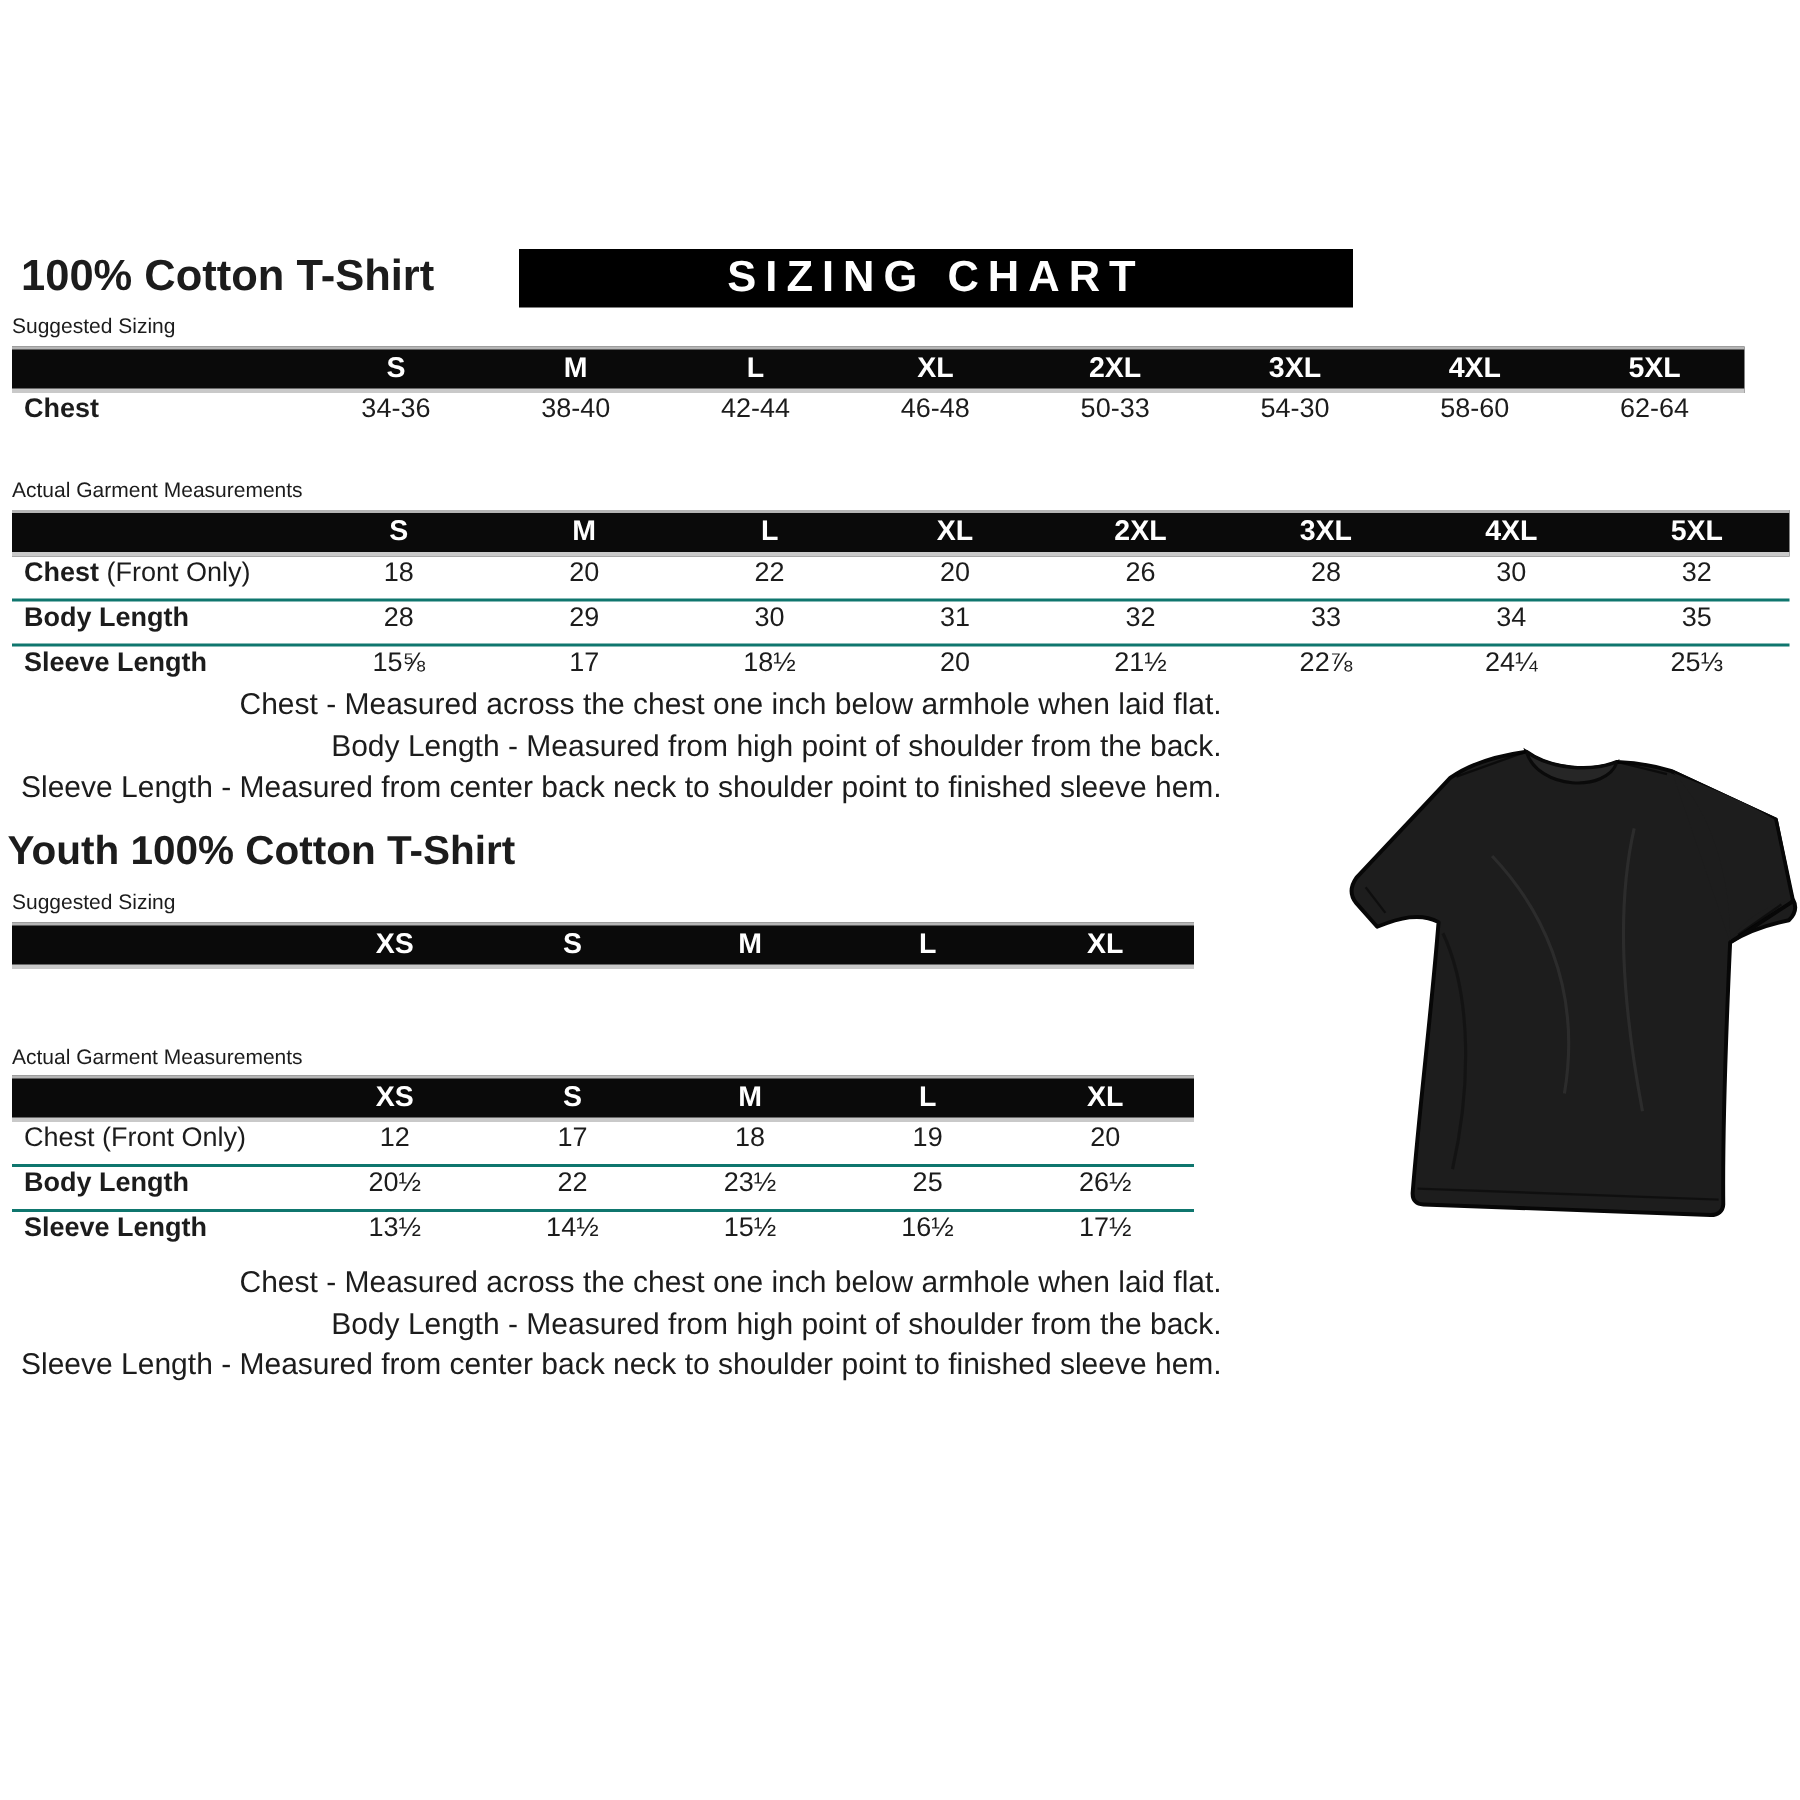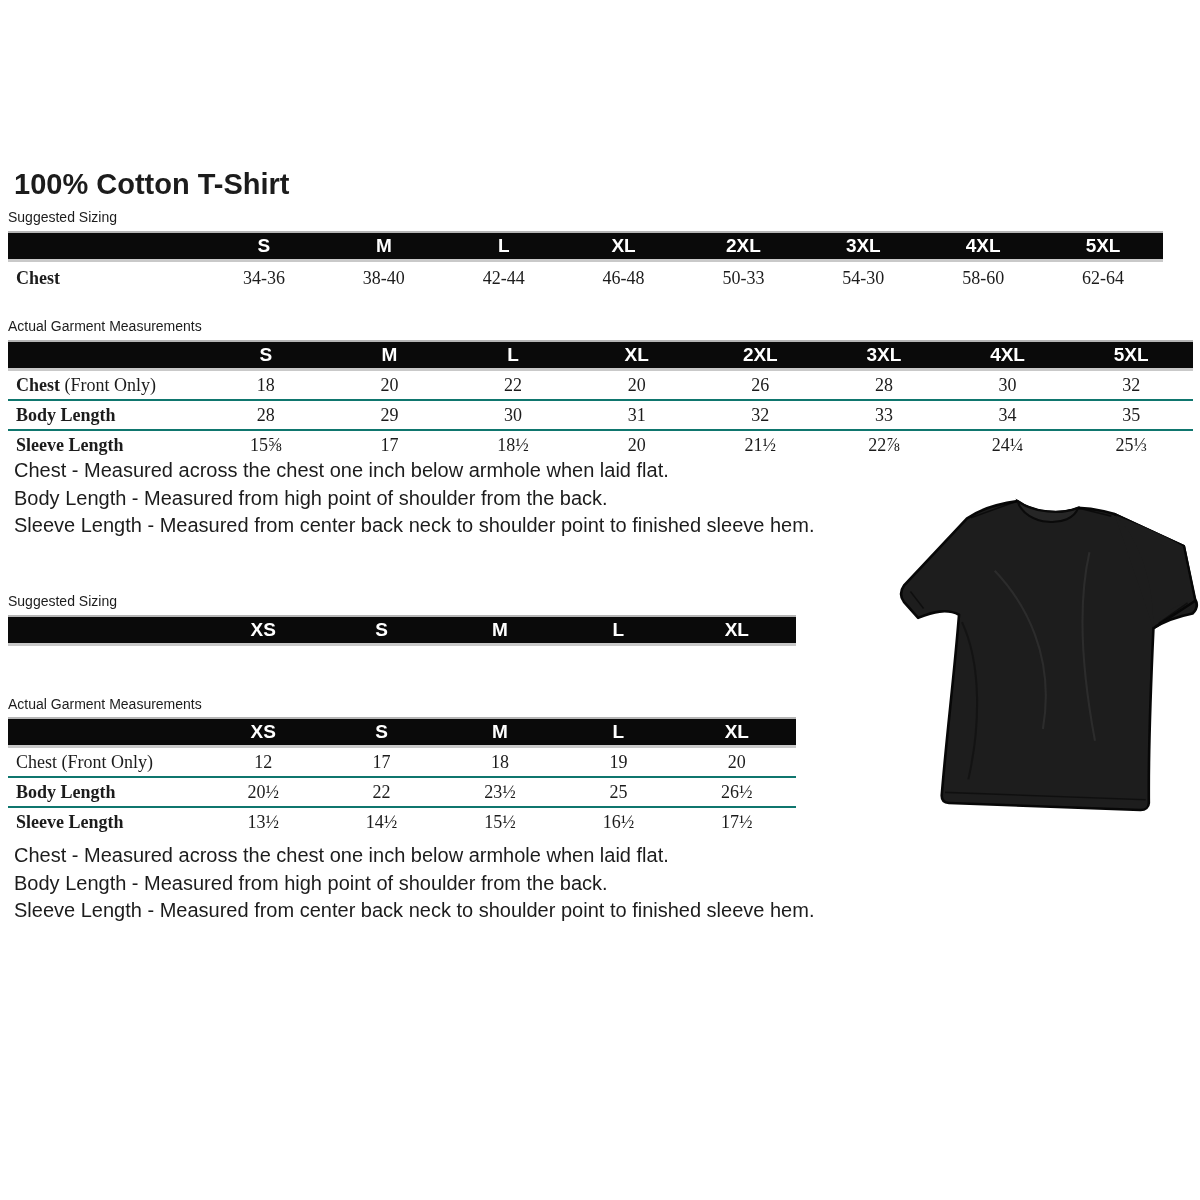--- a/index.html
+++ b/index.html
@@ -1,42 +1,45 @@
 <!DOCTYPE html>
 <html><head>
 <meta charset="utf-8">
 <style>
   html,body{margin:0;padding:0;background:#fff;}
   .page{position:relative;width:1200px;height:1200px;background:#ffffff;
         font-family:"Liberation Sans",sans-serif;color:#1c1c1c;overflow:hidden;}
-  .abs{position:absolute;}
+  .abs{position:absolute;text-align:right;}
   .title{font-weight:700;font-size:29px;letter-spacing:0;}
   .banner{left:346px;top:166px;width:556px;height:39px;background:#000;color:#fff;
           display:flex;align-items:center;justify-content:center;
           font-size:29px;font-weight:700;letter-spacing:6px;}
   .seclabel{font-size:14px;font-weight:400;}
   .tbl{position:absolute;left:8px;}
   .thead{display:flex;background:#0a0a0a;height:26px;align-items:center;
          border-top:2px solid #b5b5b5;border-bottom:3px solid #c9c9c9;}
   .hc{flex:1;text-align:center;color:#fff;font-weight:700;font-size:19px;}
   .lc{width:196px;flex:none;padding-left:8px;box-sizing:border-box;font-size:18px;}
-  .trow{display:flex;align-items:center;height:28px;font-size:18px;font-family:Liberation Serif, serif;}
+  .trow{display:flex;align-items:flex-start;height:28px;font-size:18px;}
   .sep{border-bottom:2px solid #0f766e;}
   .dc{flex:1;text-align:center;}
   .b{font-weight:700;}
   .notes{font-size:20px;line-height:27.5px;}
   .ytitle{font-weight:700;font-size:27px;}
   .shirt-wrap{left:888px;top:477px;width:314px;height:347px;}
 </style>
 </head>
 <body>
 
 <div class="page">
 
   <div class="abs title" style="left:14px;top:168px;">100% Cotton T-Shirt</div>
+  <div class="abs banner">
+    <span>SIZING CHART</span>
+  </div>
 
   <div class="abs seclabel" style="left:8px;top:209px;">Suggested Sizing</div>
 
   <div class="tbl" style="top:231px;width:1155px;">
     <div class="thead">
       <div class="lc"></div>
       <div class="hc">S</div>
       <div class="hc">M</div>
       <div class="hc">L</div>
       <div class="hc">XL</div>
@@ -106,20 +109,21 @@
       <div class="dc">25⅓</div>
     </div>
   </div>
 
   <div class="abs notes" style="left:14px;top:457px;">
     <div>Chest - Measured across the chest one inch below armhole when laid flat.</div>
     <div>Body Length - Measured from high point of shoulder from the back.</div>
     <div>Sleeve Length - Measured from center back neck to shoulder point to finished sleeve hem.</div>
   </div>
 
+  <div class="abs ytitle" style="left:5px;top:552px;">Youth 100% Cotton T-Shirt</div>
 
   <div class="abs seclabel" style="left:8px;top:593px;">Suggested Sizing</div>
 
   <div class="tbl" style="top:615px;width:788px;">
     <div class="thead">
       <div class="lc"></div>
       <div class="hc">XS</div>
       <div class="hc">S</div>
       <div class="hc">M</div>
       <div class="hc">L</div>

